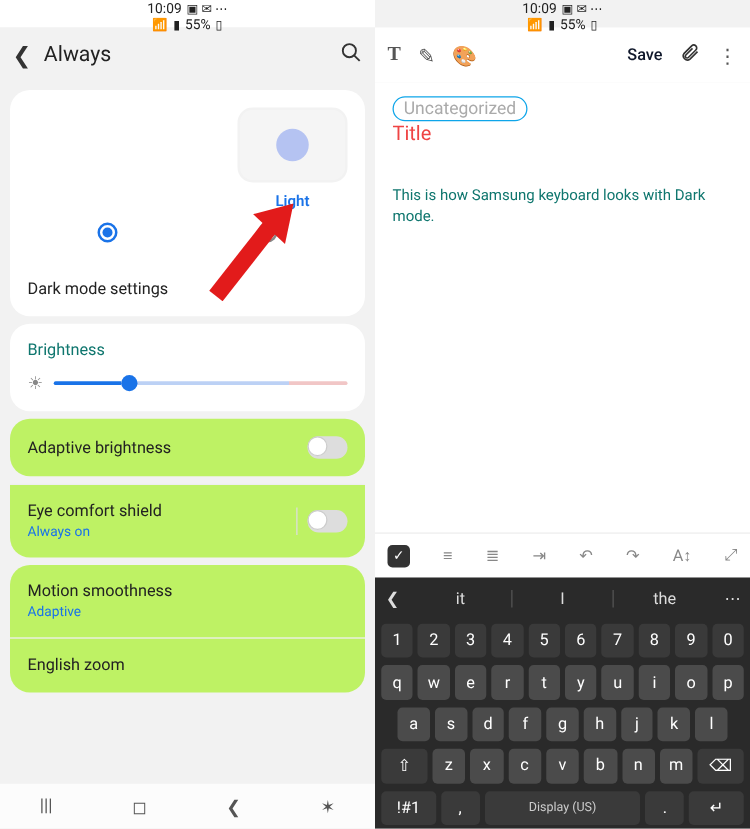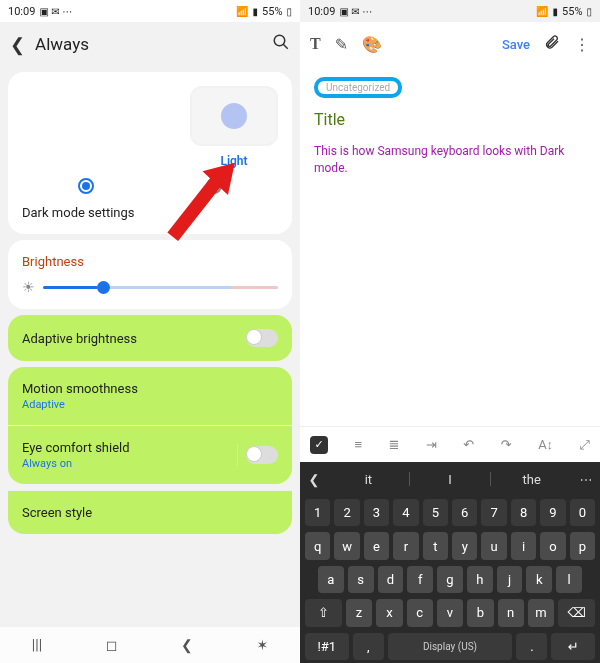--- a/index.html
+++ b/index.html
@@ -1,21 +1,21 @@
 <!DOCTYPE html>
 <html><head>
 <meta charset="utf-8">
 <style>
 * { margin:0; padding:0; box-sizing:border-box; font-family:-apple-system,Roboto,Arial,sans-serif; }
 body { background:#e8e8e8; width:600px; height:663px; overflow:hidden; position:relative; }
 .phone { position:absolute; top:0; width:300px; height:663px; background:#f2f2f2; overflow:hidden; }
 .phone-left { left:0; }
 .phone-right{ left:300px; }
 
-.status-bar { height:22px; background:#fff; display:flex; align-items:center; justify-content:space-between; padding:0 8px; font-size:11px; color:#222; }
+.status-bar { height:22px; background:#fff; display:flex; align-items:center; justify-content:space-between; padding:0 8px; font-size:11px; color:#222;flex-direction:column; }
 .status-bar.dark { background:#f2f2f2; }
 .status-left, .status-right { display:flex; align-items:center; gap:4px; }
 .status-icon { font-size:10px; }
 
 .header { height:44px; background:#fff; display:flex; align-items:center; padding:0 10px; gap:10px; }
 .header.light { background:#f2f2f2; }
 .back-icon { font-size:18px; color:#333; }
 .header-title { font-size:17px; color:#222; flex:1; }
 .search-icon { font-size:16px; color:#333; }
 
@@ -26,23 +26,23 @@
 .theme-thumb.dark  { background:#222; }
 .theme-thumb .dot { width:26px; height:26px; border-radius:50%; }
 .theme-thumb.light .dot { background:#b5c3f2; }
 .theme-thumb.dark  .dot { background:#4a5a8a; }
 .theme-label { text-align:center; font-size:12px; margin-top:8px; }
 .theme-label.sel { color:#1a73e8; font-weight:600; }
 .radio-row { display:flex; justify-content:space-around; margin-top:10px; }
 .radio { width:16px; height:16px; border-radius:50%; border:2px solid #888; display:flex; align-items:center; justify-content:center; }
 .radio.sel { border-color:#1a73e8; }
 .radio .inner { width:8px; height:8px; border-radius:50%; background:#1a73e8; }
-.dms { margin-top:11px; font-size:13px; color:#222; }
-
-.section-title { font-size:13px; color:#c2410c; }
+.dms { margin-top:30px; font-size:13px; color:#222; }
+
+.section-title { font-size:13px; color:#0f766e; }
 .slider { display:flex; align-items:center; gap:8px; margin-top:10px; }
 .slider-track { flex:1; height:3px; background:linear-gradient(to right,#1a73e8 0 23%,#bcd1f5 23% 80%,#f1c6c6 80% 100%); border-radius:3px; position:relative; }
 .slider-thumb { position:absolute; left:23%; top:-5px; width:13px; height:13px; border-radius:50%; background:#1a73e8; }
 .sun { font-size:14px; color:#888; }
 
 .row { background:#bef264; border-radius:16px; margin:6px 8px; padding:14px 14px; display:flex; align-items:center; justify-content:space-between; }
 .row .title { font-size:13px; color:#222; }
 .row .sub { font-size:11px; color:#1a73e8; margin-top:2px; }
 .row.compact { margin-top:0; border-top-left-radius:0; border-top-right-radius:0; border-top:1px solid #eee;}
 .row.compact.top { border-radius:16px 16px 0 0; border-top:none; margin-bottom:0; }
@@ -53,26 +53,26 @@
 .nav-icon { font-size:14px; color:#555; }
 
 
 .arrow { position:absolute; left:160px; top:156px; width:85px; height:85px; pointer-events:none; }
 
 
 .note-header { height:44px; background:#fff; display:flex; align-items:center; padding:0 10px; gap:14px; }
 .note-header .spacer { flex:1; }
 .tool-icon { font-size:16px; color:#555; }
 .tool-icon.bold { font-weight:600; font-family:Georgia,serif; }
-.save-btn { font-size:13px; color:#3b82f6; font-weight:500; }
+.save-btn { font-size:13px; color:#0f172a; font-weight:500; }
 
 .note-body { background:#fff; padding:10px 14px 0 14px; height:360px; }
-.category-pill { display:inline-block; border:4px solid #0ea5e9; border-radius:10px; padding:1px 8px; font-size:10px; color:#aaa; }
-.title-input { margin-top:12px; font-size:16px; color:#4d7c0f; }
-.note-text { margin-top:14px; font-size:12px; color:#a21caf; line-height:1.45; }
+.category-pill { display:inline-block; border:1px solid #0ea5e9; border-radius:10px; padding:1px 8px; font-size:14px; color:#aaa; }
+.title-input { font-size:16px; color:#ef4444; }
+.note-text { margin-top:32px; font-size:12px; color:#0f766e; line-height:1.45; }
 
 .note-toolbar { height:36px; background:#fff; border-top:1px solid #eee; display:flex; align-items:center; justify-content:space-between; padding:0 10px; }
 .ntb { font-size:13px; color:#888; }
 .ntb.box { width:18px; height:18px; background:#333; border-radius:4px; color:#fff; display:flex; align-items:center; justify-content:center; font-size:11px; }
 
 .keyboard { background:#2a2a2a; height:201px; display:flex; flex-direction:column; }
 .suggest { display:flex; align-items:center; height:34px; color:#ddd; font-size:13px; }
 .suggest .chev { width:28px; text-align:center; }
 .suggest .sug { flex:1; text-align:center; }
 .suggest .sep { width:1px; height:14px; background:#555; }
@@ -140,41 +140,41 @@
 
   <div class="row">
     <div>
         <div class="title">Adaptive brightness</div>
       </div>
     <div class="toggle">
         <div class="knob"></div>
       </div>
   </div>
 
-  <div class="row compact top">
-    <div>
-      <div class="title">Motion smoothness</div>
-      <div class="sub">Adaptive</div>
-    </div>
-  </div>
   <div class="row compact">
     <div>
       <div class="title">Eye comfort shield</div>
       <div class="sub">Always on</div>
     </div>
     <div style="display:flex;align-items:center;gap:8px;">
       <div style="width:1px;height:22px;background:#ddd;"></div>
       <div class="toggle">
           <div class="knob"></div>
         </div>
     </div>
   </div>
+  <div class="row compact top">
+    <div>
+      <div class="title">Motion smoothness</div>
+      <div class="sub">Adaptive</div>
+    </div>
+  </div>
 
   <div class="row compact">
-    <div class="title">Screen style</div>
+    <div class="title">English zoom</div>
   </div>
 
   <div class="nav-bar">
     <span class="nav-icon">|||</span>
     <span class="nav-icon">◻</span>
     <span class="nav-icon">❮</span>
     <span class="nav-icon">✶</span>
   </div>
 
   <svg class="arrow" viewBox="0 0 100 100">

